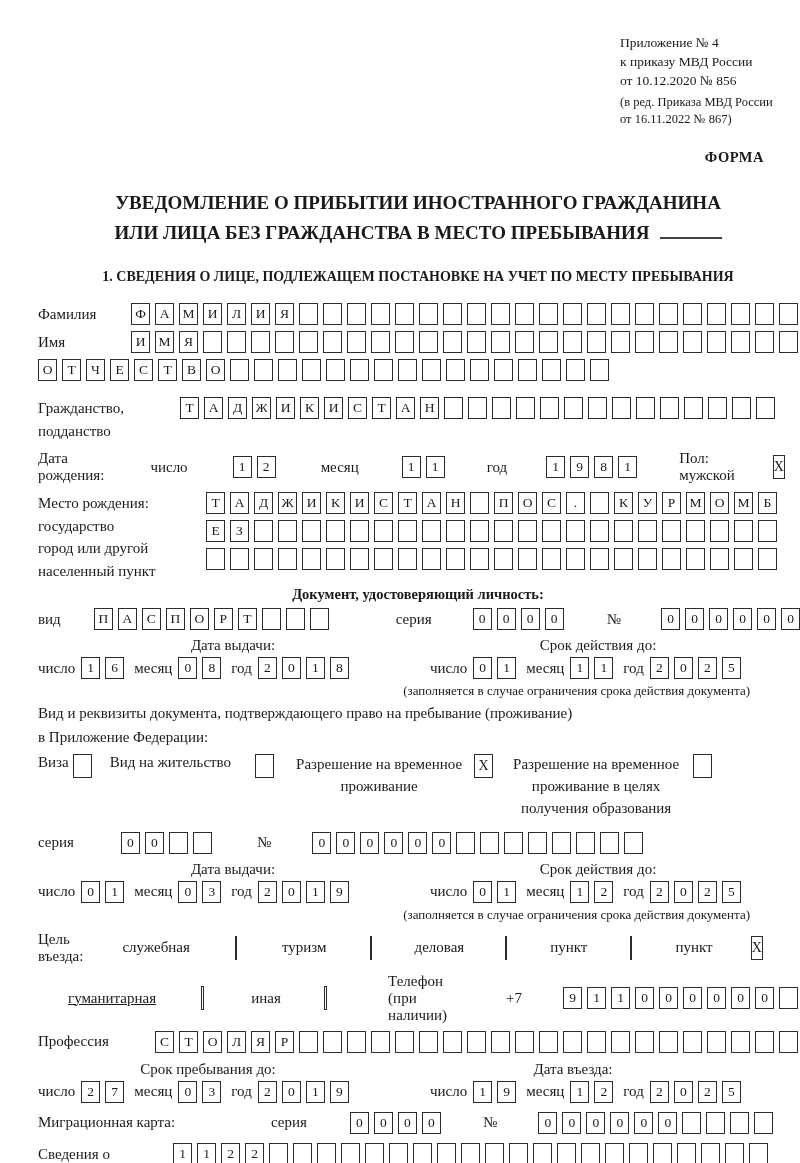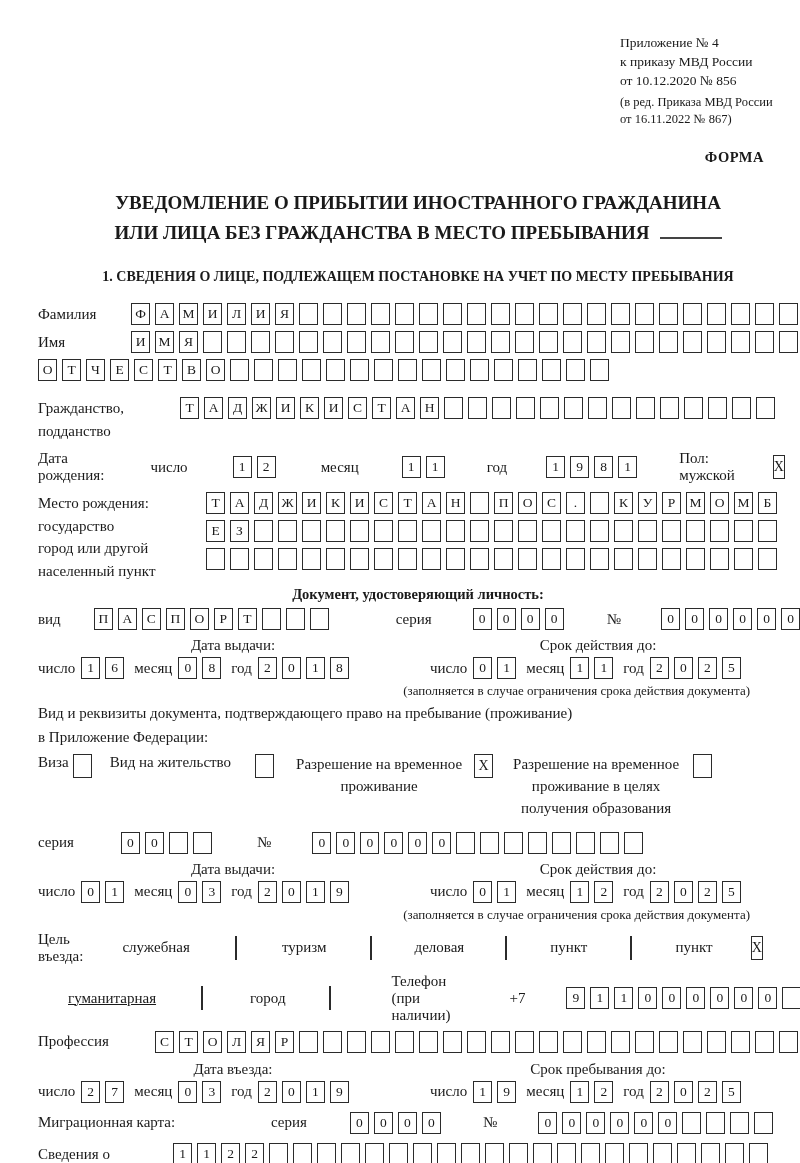--- a/index.html
+++ b/index.html
@@ -499,21 +499,21 @@
     <span class="cb" style="margin-left:5px;">X</span>
     <span class="lbl" style="margin-left:5px;">частная</span>
     <span class="cb" style="margin-left:10px;"></span>
     <span class="lbl" style="margin-left:12px;">транзит</span>
     <span class="cb" style="margin-left:10px;"></span>
   </div>
 
   <div class="row" style="margin-top:8px;">
     <span class="lbl" style="margin-left:30px;text-decoration:underline;">гуманитарная</span>
     <span class="cb" style="margin-left:12px;"></span>
-    <span class="lbl" style="margin-left:14px;">город</span>
+    <span class="lbl" style="margin-left:14px;">иная</span>
     <span class="cb" style="margin-left:10px;"></span>
     <span class="lbl" style="margin-left:28px;">Телефон (при наличии)</span>
     <span class="lbl" style="margin-left:26px;">+7</span>
     <span class="cells" style="margin-left:8px;">
         <span class="cell">9</span>
         <span class="cell">1</span>
         <span class="cell">1</span>
         <span class="cell">0</span>
         <span class="cell">0</span>
         <span class="cell">0</span>
@@ -551,22 +551,22 @@
         <span class="cell"></span>
         <span class="cell"></span>
         <span class="cell"></span>
         <span class="cell"></span>
         <span class="cell"></span>
         <span class="cell"></span>
       </span>
   </div>
 
   <div class="dateheads" style="margin-top:8px;">
+    <span style="width:340px;text-align:center;">Срок пребывания до:</span>
     <span style="width:390px;text-align:center;">Дата въезда:</span>
-    <span style="width:340px;text-align:center;">Срок пребывания до:</span>
   </div>
   <div class="datecols">
     <span class="dg" style="width:392px;">
       <span>число</span>
       <span class="cells">
           <span class="cell">2</span>
           <span class="cell">7</span>
         </span>
       <span>месяц</span>
       <span class="cells">

